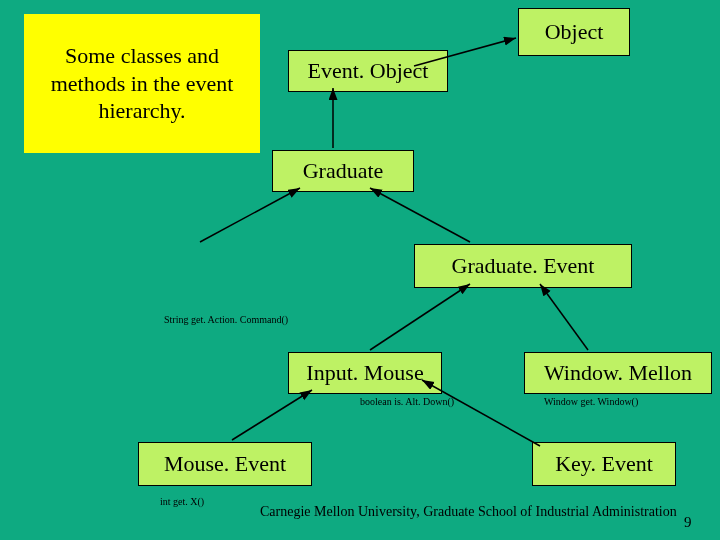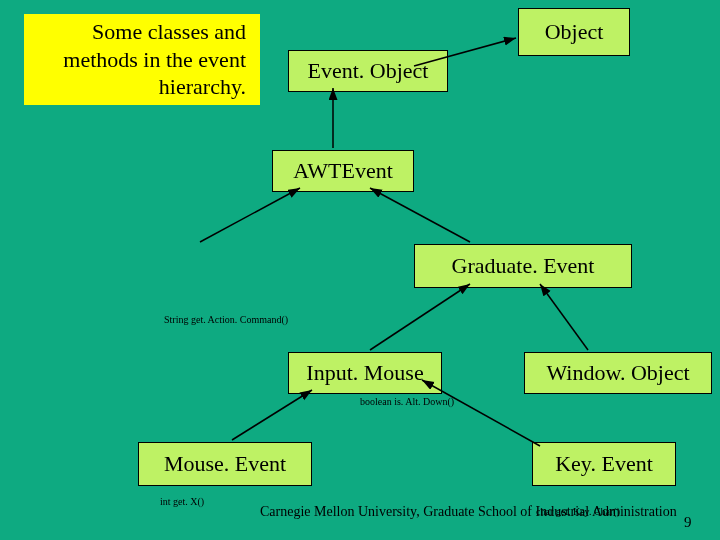--- a/index.html
+++ b/index.html
@@ -1,43 +1,43 @@
 <!DOCTYPE html>
 <html><head>
 <meta charset="utf-8">
 <style>
   html,body{margin:0;padding:0;width:720px;height:540px;background:#0eaa81;font-family:"Times New Roman",serif;overflow:hidden}
   .stage{position:relative;width:720px;height:540px}
   .box{position:absolute;background:#bef264;border:1.5px solid #000;text-align:center;display:flex;align-items:center;justify-content:center;padding:4px 10px}
-  .note{position:absolute;background:#ffff00;border:none;font-size:22px;line-height:1.25;padding:4px 14px;text-align:right}
+  .note{position:absolute;background:#ffff00;border:none;font-size:22px;line-height:1.25;padding:28px 14px;text-align:center}
   .lbl{position:absolute;background:transparent;font-size:14px;white-space:nowrap}
   .lbl-lg{font-size:22px}
   .lbl-sm{font-size:10px}
   .arrow{position:absolute;pointer-events:none}
 </style>
 </head>
 <body>
 
 <div class="stage">
 
   <div class="note" style="left:24px;top:14px;width:208px">Some classes and methods in the event hierarchy.</div>
 
   <div class="box lbl-lg" style="left:518px;top:8px;width:90px;height:38px">Object</div>
   <div class="box lbl-lg" style="left:288px;top:50px;width:138px;height:32px">Event. Object</div>
-  <div class="box lbl-lg" style="left:272px;top:150px;width:120px;height:32px">AWTEvent</div>
+  <div class="box lbl-lg" style="left:272px;top:150px;width:120px;height:32px">Graduate</div>
   <div class="box lbl-lg" style="left:414px;top:244px;width:196px;height:34px">Graduate. Event</div>
   <div class="box lbl-lg" style="left:288px;top:352px;width:132px;height:32px">Input. Mouse</div>
-  <div class="box lbl-lg" style="left:524px;top:352px;width:166px;height:32px">Window. Object</div>
+  <div class="box lbl-lg" style="left:524px;top:352px;width:166px;height:32px">Window. Mellon</div>
   <div class="box lbl-lg" style="left:532px;top:442px;width:122px;height:34px">Key. Event</div>
   <div class="box lbl-lg" style="left:138px;top:442px;width:152px;height:34px">Mouse. Event</div>
 
   <div class="lbl lbl-sm" style="left:164px;top:314px">String get. Action. Command()</div>
   <div class="lbl lbl-sm" style="left:360px;top:396px">boolean is. Alt. Down()</div>
+  <div class="lbl lbl-sm" style="left:544px;top:396px">Window get. Window()</div>
   <div class="lbl lbl-sm" style="left:160px;top:496px">int get. X()</div>
-  <div class="lbl lbl-sm" style="left:536px;top:506px">char get. Key. Char()</div>
 
   <div class="lbl" style="left:260px;top:504px;width:220px;text-align:center;font-size:14px;line-height:1.15">Carnegie Mellon University, Graduate School of Industrial Administration</div>
   <div class="lbl" style="left:684px;top:514px;font-size:15px">9</div>
 
   <svg class="arrow" width="720" height="540">
     <defs>
       <marker id="ah" markerWidth="10" markerHeight="10" refX="8" refY="3" orient="auto" markerUnits="strokeWidth">
         <path d="M0,0 L8,3 L0,6 Z" fill="#000"></path>
       </marker>
     </defs>

